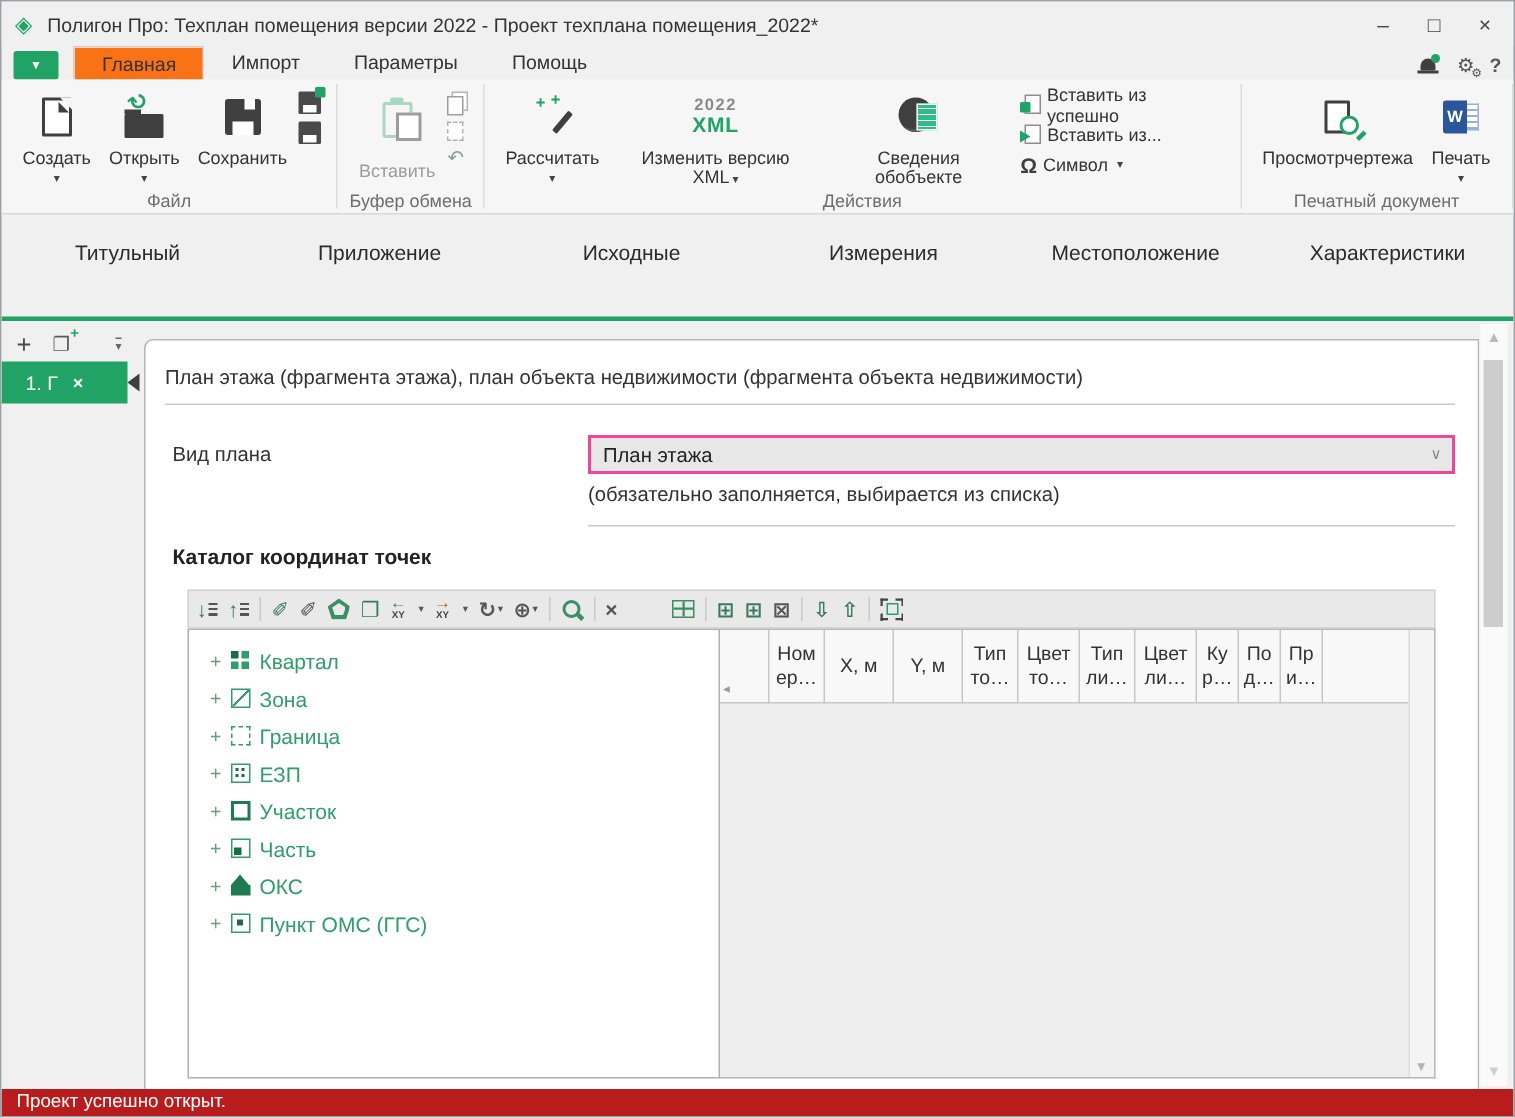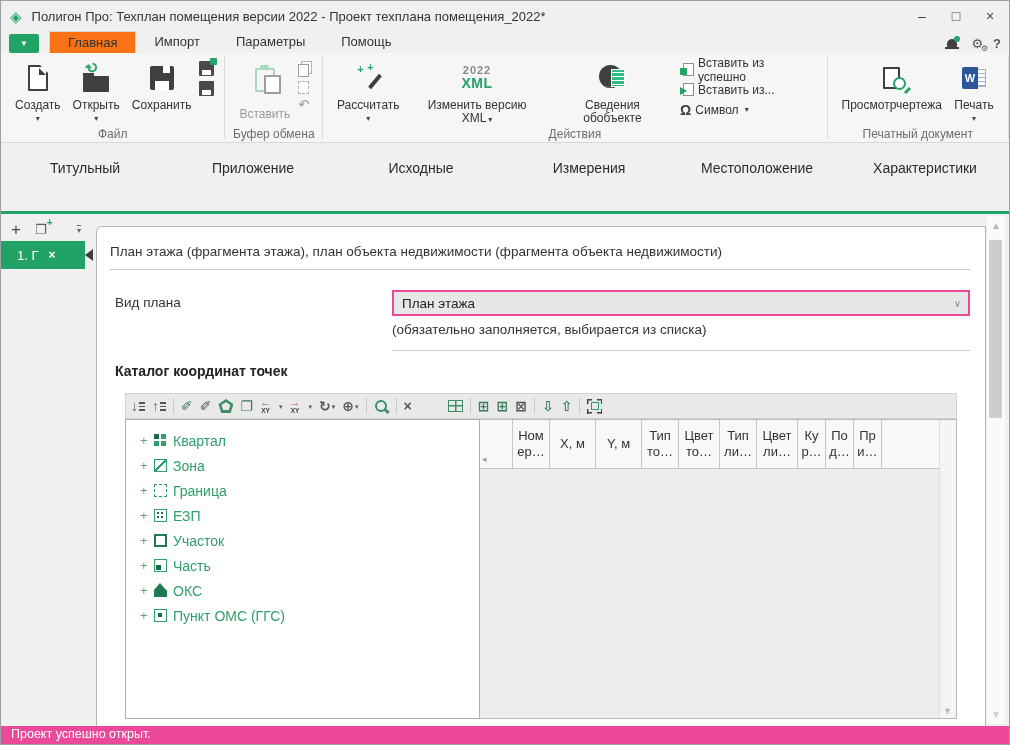--- a/index.html
+++ b/index.html
@@ -226,21 +226,21 @@
                 border-left:1px solid #dcdcdc; }
   .tbl-scroll .sd { position:absolute; bottom:2px; left:3px; font-size:9px; color:#b5b5b5; }
 
   
   .mscroll { position:absolute; right:4px; top:2px; bottom:4px; width:18px; background:#fafafa; }
   .mscroll .su { position:absolute; top:4px; left:4px; font-size:10px; color:#b9b9b9; }
   .mscroll .sd { position:absolute; bottom:4px; left:4px; font-size:10px; color:#cfcfcf; }
   .mscroll .thumb { position:absolute; top:24px; left:2px; width:13px; height:178px; background:#cdcdcd; }
 
   
-  .statusbar { position:absolute; left:0; right:0; bottom:0; height:18px; background:#ec4899; color:#fff;
+  .statusbar { position:absolute; left:0; right:0; bottom:0; height:18px; background:#b91c1c; color:#fff;
                font-size:12.5px; line-height:17px; padding-left:10px; }
 </style>
 </head>
 <body>
 
 <div class="window">
 
   <div class="titlebar">
     <span class="app-icon">◈</span>
     <span class="title">Полигон Про: Техплан помещения версии 2022 - Проект техплана помещения_2022*</span>

